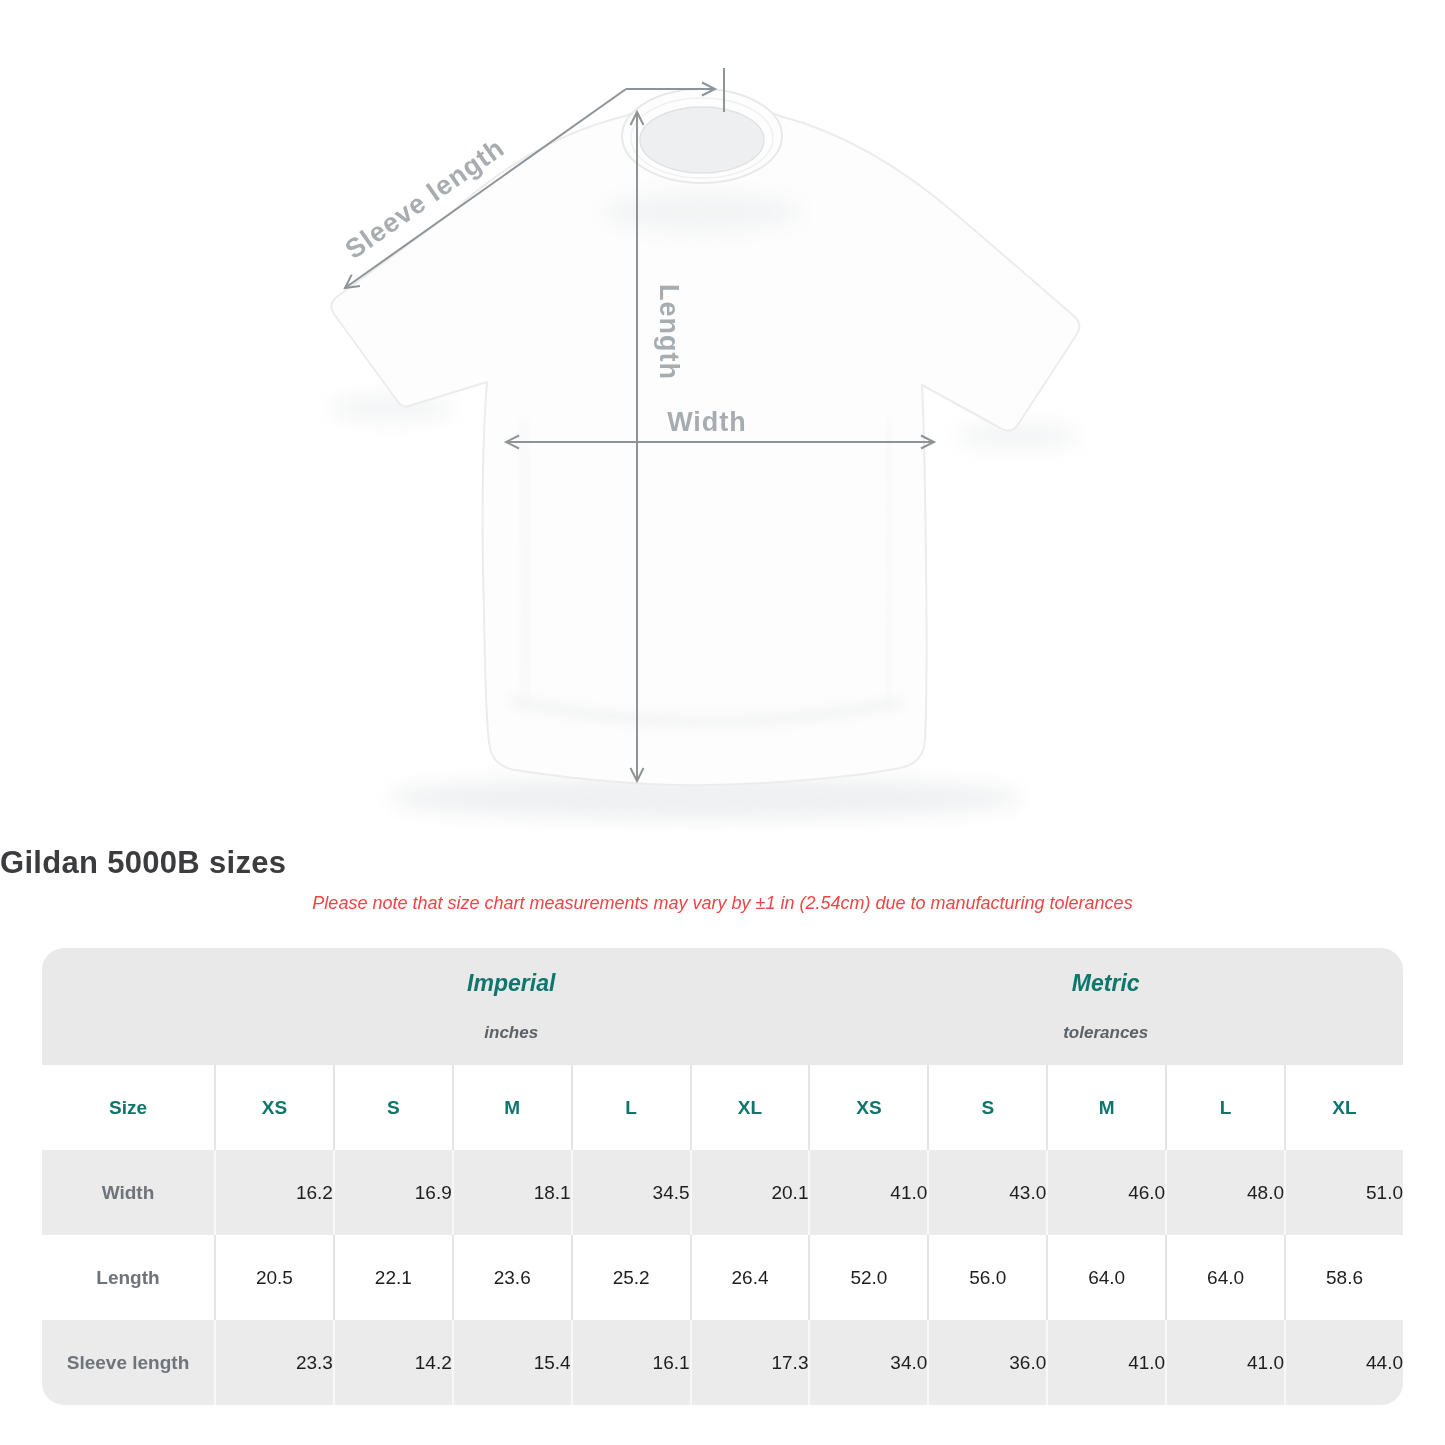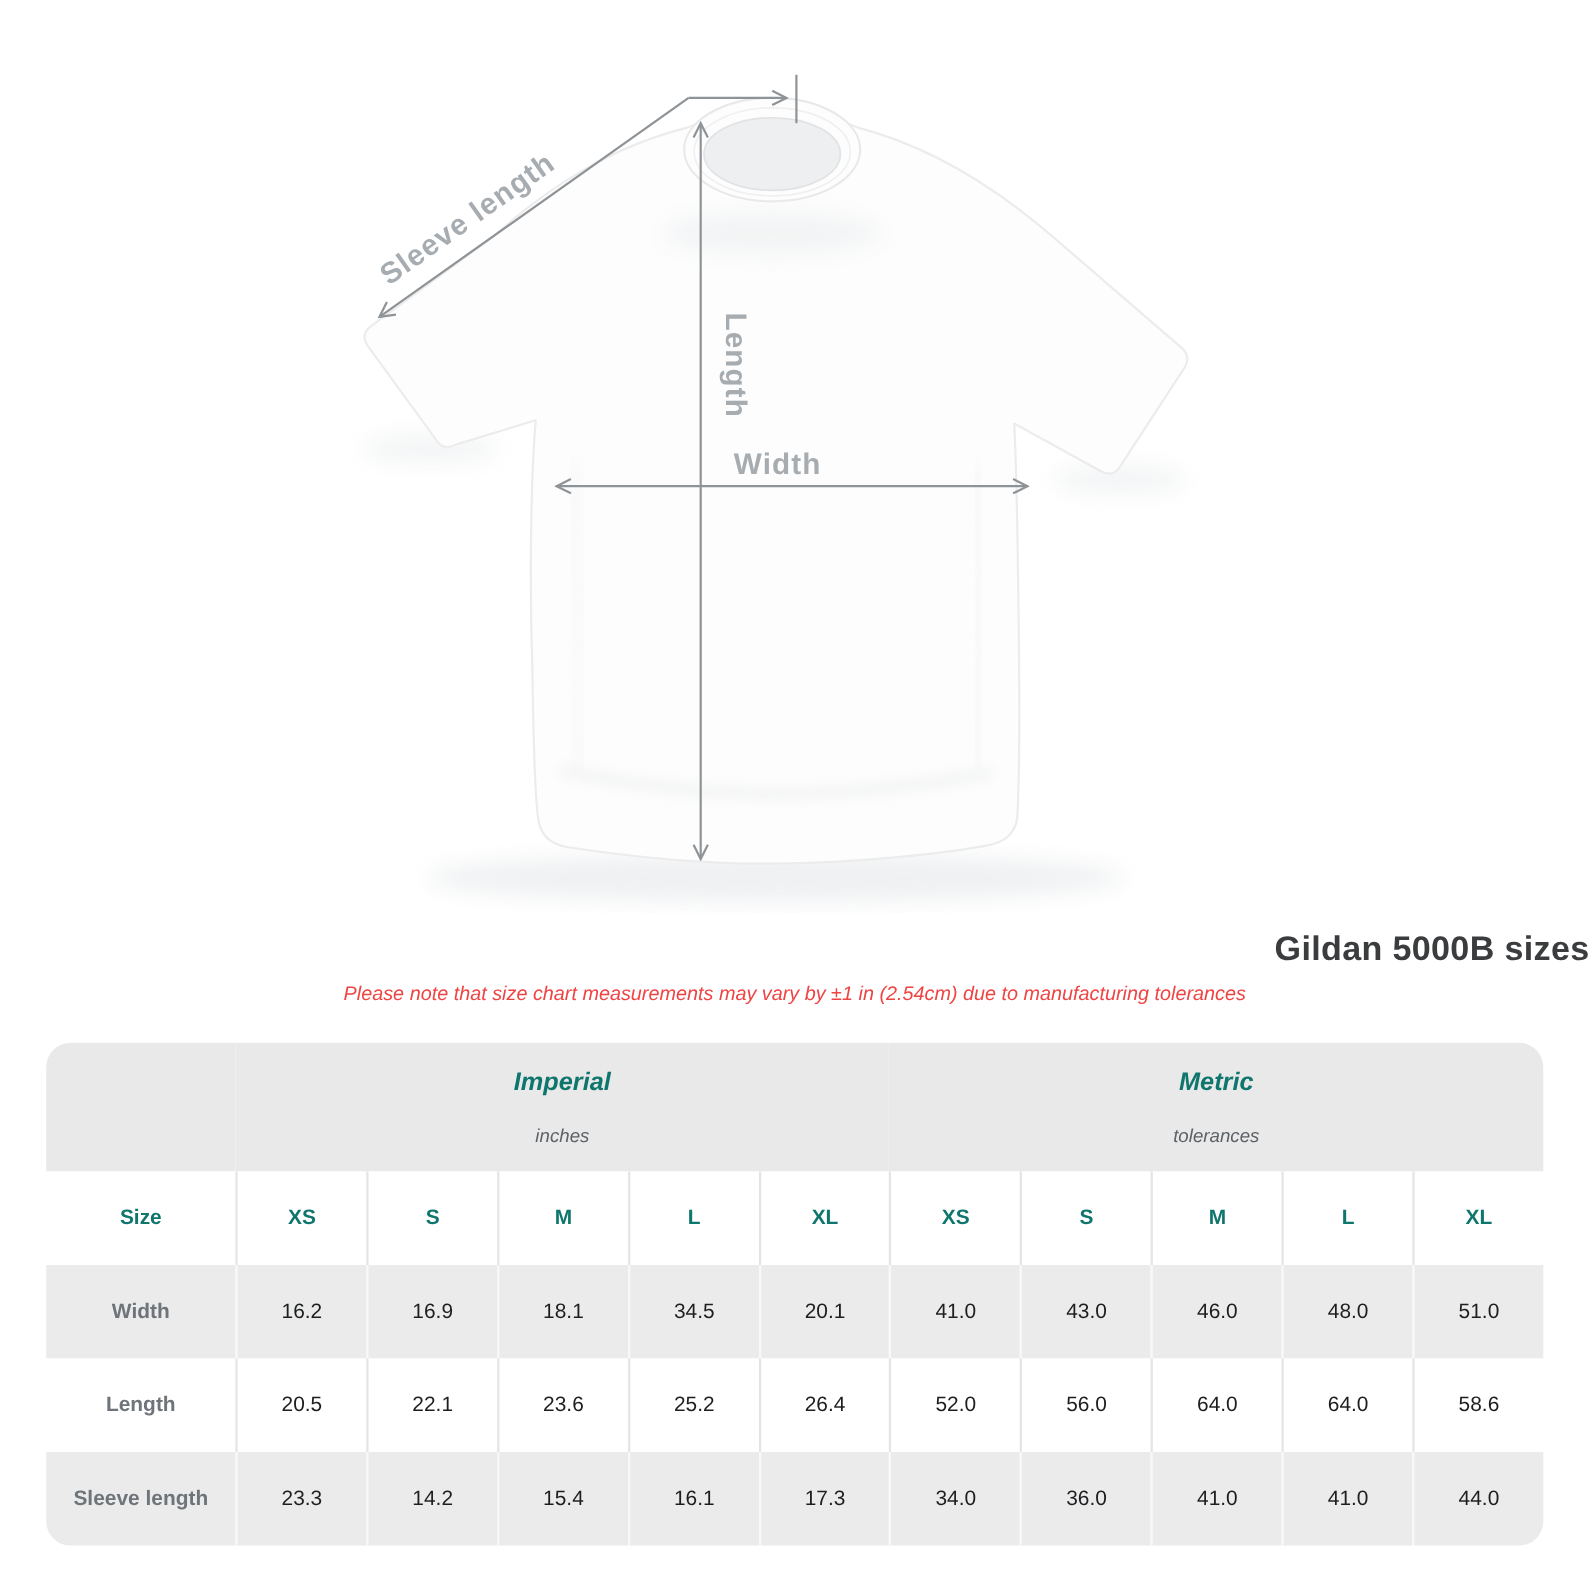--- a/index.html
+++ b/index.html
@@ -4,47 +4,47 @@
 <style>
   html,body{margin:0;padding:0;background:#ffffff;}
   body{width:1445px;height:1445px;font-family:"Liberation Sans",sans-serif;position:relative;overflow:hidden;}
   .page{position:absolute;inset:0;}
 
   
   .figure{position:absolute;top:0;left:0;width:1445px;height:830px;}
   .figure svg{display:block;}
 
   
-  .title{position:absolute;top:845px;left:0;width:100%;text-align:right;
+  .title{position:absolute;top:845px;left:0;width:100%;text-align:left;
          font-size:31px;font-weight:bold;color:#3b3c3e;letter-spacing:.3px;}
   .subtitle{position:absolute;top:893px;left:0;width:100%;text-align:center;
             font-size:18px;font-style:italic;color:#ef4444;}
 
   
   .table-wrap{position:absolute;top:948px;left:42px;width:1361px;}
   table{width:100%;border-collapse:separate;border-spacing:0;table-layout:fixed;}
   col.c-label{width:172px;}
   th,td{padding:0;text-align:center;vertical-align:middle;}
 
   .unit-row th{height:117px;background:#e9e9e9;}
   .unit-row th:first-child{border-top-left-radius:22px;}
   .unit-row th:last-child{border-top-right-radius:22px;}
   .unit-name{font-size:23px;font-weight:bold;font-style:italic;color:#0f766e;}
-  .unit-sub{font-size:17px;font-style:italic;font-weight:normal;color:#5d6267;margin-top:26px;}
+  .unit-sub{font-size:17px;font-style:italic;font-weight:bold;color:#5d6267;margin-top:26px;}
 
   .size-row th{height:85px;background:#ffffff;font-size:19px;font-weight:bold;color:#0f766e;}
   .size-row th + th{border-left:2px solid #e4e4e4;}
 
   tbody tr{height:85px;}
   tbody th.row-label{font-size:19px;font-weight:bold;color:#6e747a;}
   tbody td{font-size:19px;color:#1d1e20;}
   tr.r-gray th,tr.r-gray td{background:#ebebeb;}
   tr.r-white th,tr.r-white td{background:#ffffff;}
   tr.r-white td{border-left:2px solid #e4e4e4;}
-  tr.r-gray td{border-left:2px solid #f8f8f8;}
+  tr.r-gray td{border-left:2px solid #f8f8f8;text-align:right;}
   tbody tr:last-child th{border-bottom-left-radius:22px;}
   tbody tr:last-child td:last-child{border-bottom-right-radius:22px;}
 </style>
 </head>
 <body>
 
 <div class="page">
 
   <div class="figure">
     <svg width="1445" height="830" viewBox="0 0 1445 830">

